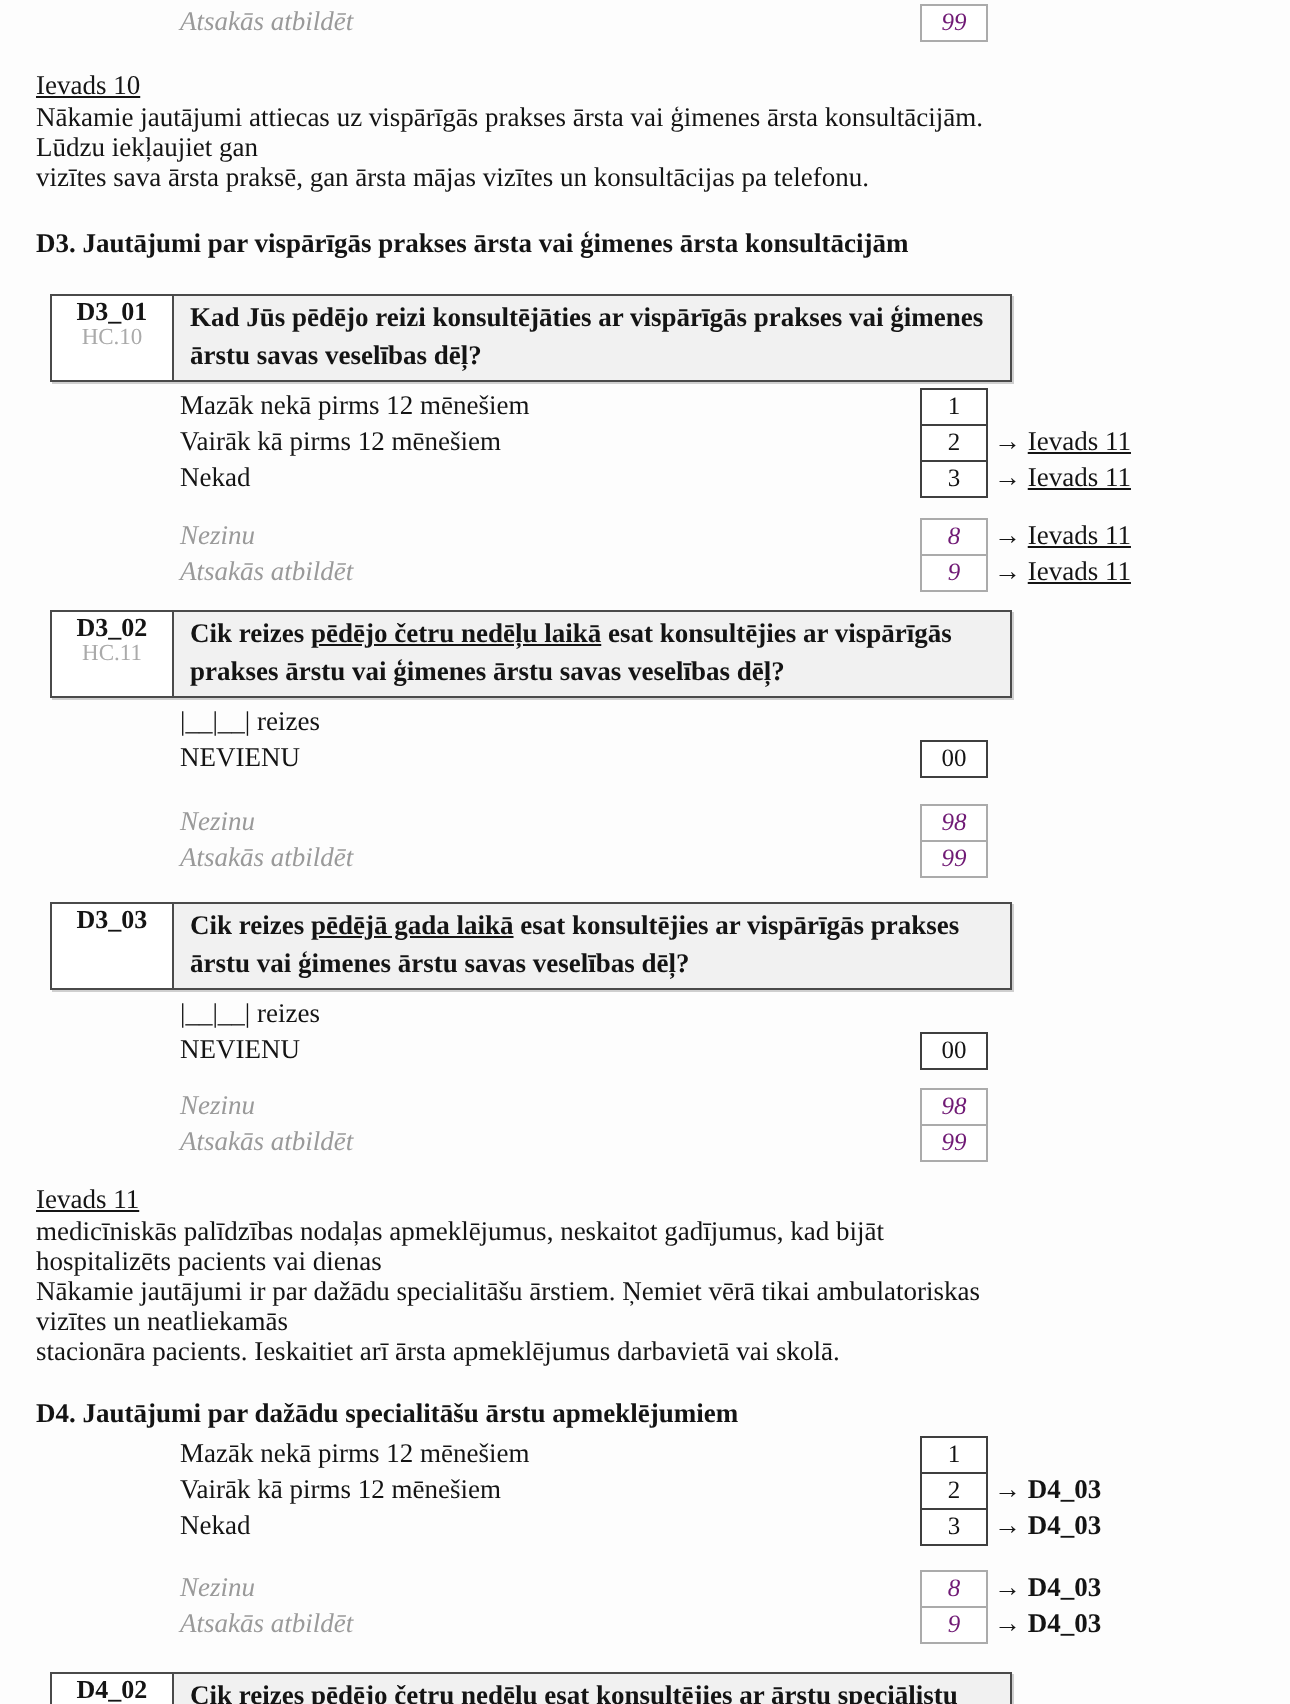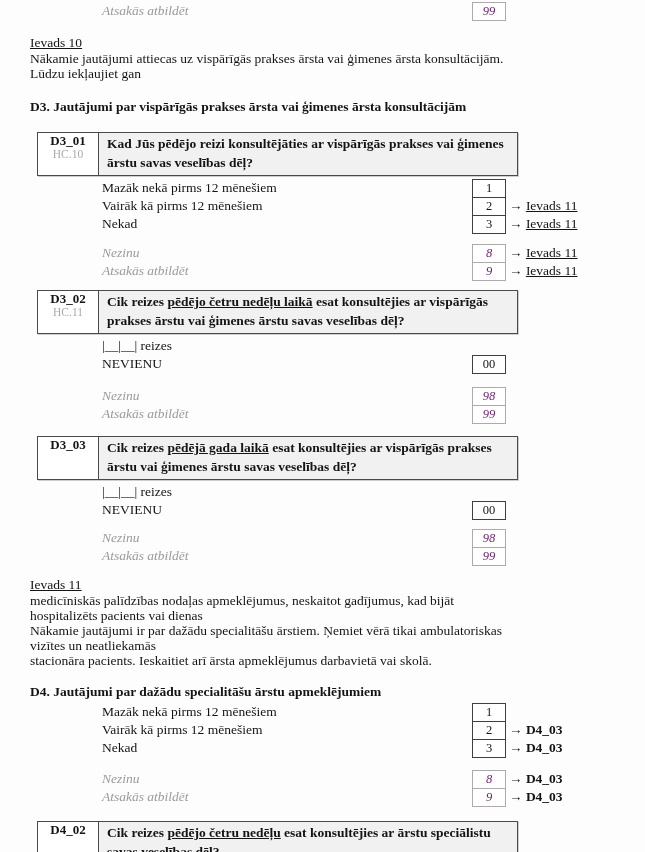--- a/index.html
+++ b/index.html
@@ -1,20 +1,20 @@
 <!DOCTYPE html>
 <html><head>
 <meta charset="utf-8">
 <style>
   html,body{margin:0;padding:0;}
   body{
     width:645px;height:852px;overflow:hidden;background:#fdfdfd;
     font-family:"Liberation Serif", serif;font-size:13.5px;color:#141414;
   }
-  .page{position:relative;padding:2px 12px 0 18px;box-sizing:border-box;width:519px;height:852px;margin-left:12px;}
+  .page{position:relative;padding:2px 12px 0 18px;box-sizing:border-box;width:519px;height:852px;}
 
   
   .arow{position:relative;height:18px;}
   .arow .lbl{position:absolute;left:72px;top:1px;white-space:nowrap;}
   .arow .bx{
     position:absolute;left:442px;top:0;width:34px;height:19px;box-sizing:border-box;
     border:1px solid #3f3f3f;background:#fff;text-align:center;
     font-size:12.5px;line-height:17px;
   }
   .arow .goto{position:absolute;left:479px;top:1px;white-space:nowrap;}
@@ -62,20 +62,21 @@
 <div class="page">
 
   <div id="top-row" class="arow">
     <span class="lbl muted">Atsakās atbildēt</span>
     <span class="bx muted">99</span>
   </div>
 
   <div class="intro-title">Ievads 10</div>
   <div class="para">
     <div>Nākamie jautājumi attiecas uz vispārīgās prakses ārsta vai ģimenes ārsta konsultācijām. Lūdzu iekļaujiet gan</div>
+    <div>vizītes sava ārsta praksē, gan ārsta mājas vizītes un konsultācijas pa telefonu.</div>
   </div>
 
   <div id="d3-heading" class="dsec">D3. Jautājumi par vispārīgās prakses ārsta vai ģimenes ārsta konsultācijām</div>
 
   <div id="b-d3-01">
     <div class="qheader">
       <div class="qcode">
         <div class="code">D3_01</div>
         <div class="hc">HC.10</div>
       </div>

